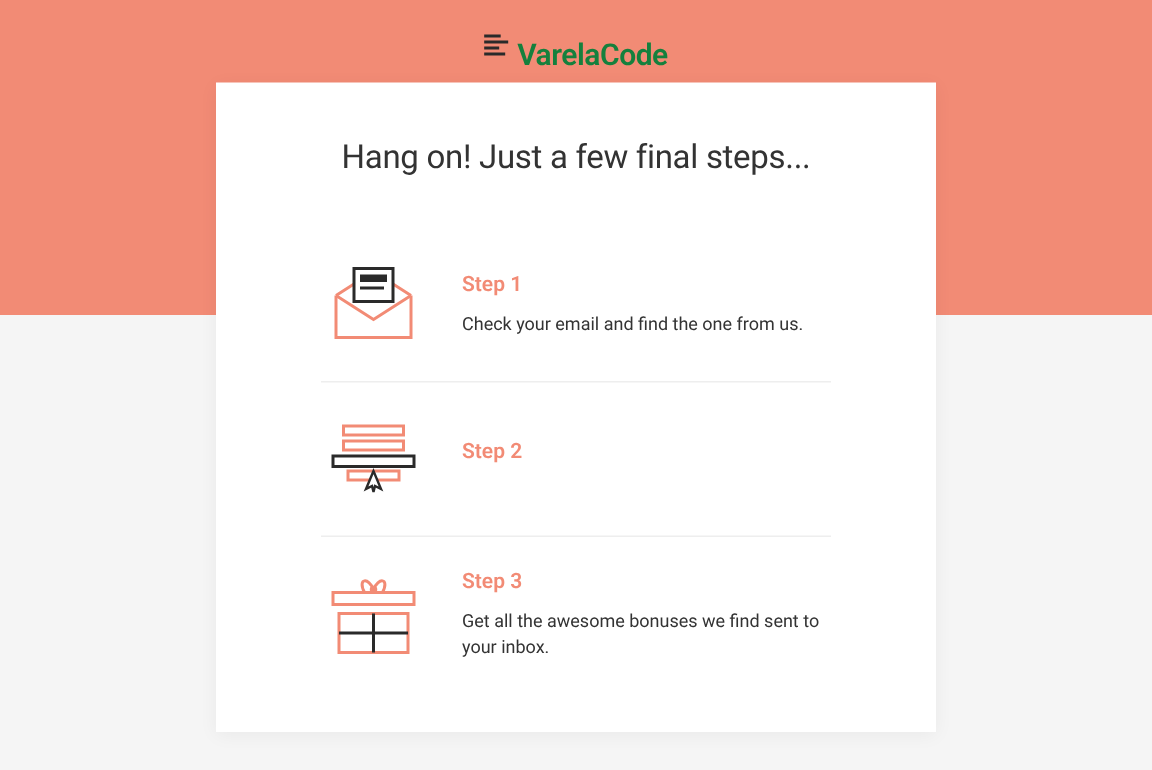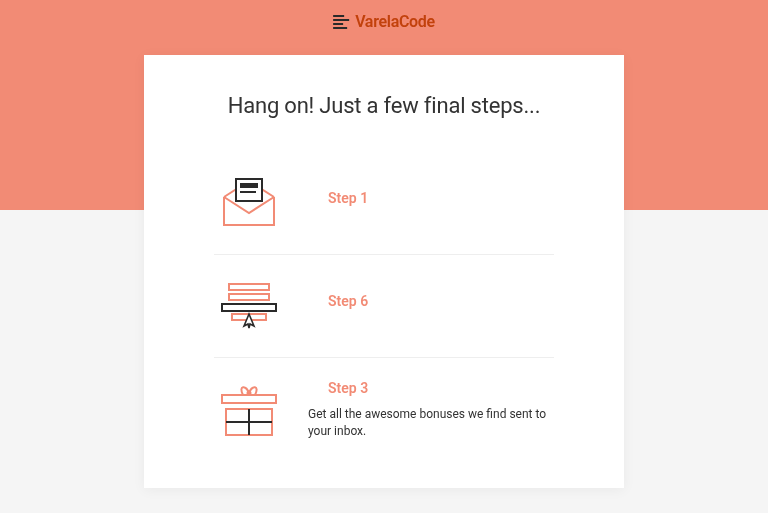--- a/index.html
+++ b/index.html
@@ -34,24 +34,25 @@
   .brand-icon span {
     display: block;
     height: 2px;
     background: #2a2a2a;
   }
   .brand-icon span:nth-child(1) { width: 70%; }
   .brand-icon span:nth-child(2) { width: 100%; }
   .brand-icon span:nth-child(3) { width: 60%; }
   .brand-icon span:nth-child(4) { width: 90%; }
   .brand-text {
-    font-size: 16px;
+    font-size: 20px;
     font-weight: 600;
     letter-spacing: -0.3px;
-    color: #c2410c;
+    color: #15803d;
+    margin-top: 12px;
   }
   .card {
     position: absolute;
     top: 55px;
     left: 50%;
     transform: translateX(-50%);
     width: 480px;
     background: #fff;
     box-shadow: 0 2px 12px rgba(0,0,0,0.05);
     padding: 38px 70px 40px;
@@ -80,21 +81,20 @@
     display: flex;
     align-items: center;
     justify-content: center;
   }
   .step-text { flex: 1; }
   .step-label {
     color: #f28b75;
     font-size: 14px;
     font-weight: 600;
     margin-bottom: 10px;
-    margin-left: 20px;
   }
   .step-desc {
     color: #333;
     font-size: 12px;
     line-height: 1.4;
   }
 </style>
 </head>
 <body>
 
@@ -123,37 +123,38 @@
         </g>
         <g fill="none">
           <rect x="22" y="4" width="26" height="22" stroke="#2a2a2a" stroke-width="2" fill="#fff"></rect>
           <rect x="26" y="8" width="18" height="5" fill="#2a2a2a"></rect>
           <line x1="26" y1="17" x2="42" y2="17" stroke="#2a2a2a" stroke-width="2"></line>
         </g>
       </svg>
     </div>
     <div class="step-text">
       <div class="step-label">Step 1</div>
+      <div class="step-desc">Check your email and find the one from us.</div>
     </div>
   </div>
 
   <div class="step">
     <div class="step-icon">
       <svg width="70" height="56" viewBox="0 0 70 56">
         <g fill="none" stroke="#f28b75" stroke-width="2">
           <rect x="15" y="6" width="40" height="6"></rect>
           <rect x="15" y="16" width="40" height="6"></rect>
           <rect x="18" y="36" width="34" height="6"></rect>
         </g>
         <rect x="8" y="26" width="54" height="7" fill="none" stroke="#2a2a2a" stroke-width="2"></rect>
         <path d="M35 36 L30 48 L34 46 L35 50 L36 46 L40 48 Z" fill="#fff" stroke="#2a2a2a" stroke-width="1.6"></path>
       </svg>
     </div>
     <div class="step-text">
-      <div class="step-label">Step 6</div>
+      <div class="step-label">Step 2</div>
     </div>
   </div>
 
   <div class="step">
     <div class="step-icon">
       <svg width="70" height="58" viewBox="0 0 70 58">
         <g fill="none" stroke="#f28b75" stroke-width="2">
           <rect x="8" y="14" width="54" height="8"></rect>
           <path d="M29 14 C24 4, 32 4, 35 12"></path>
           <path d="M41 14 C46 4, 38 4, 35 12"></path>

